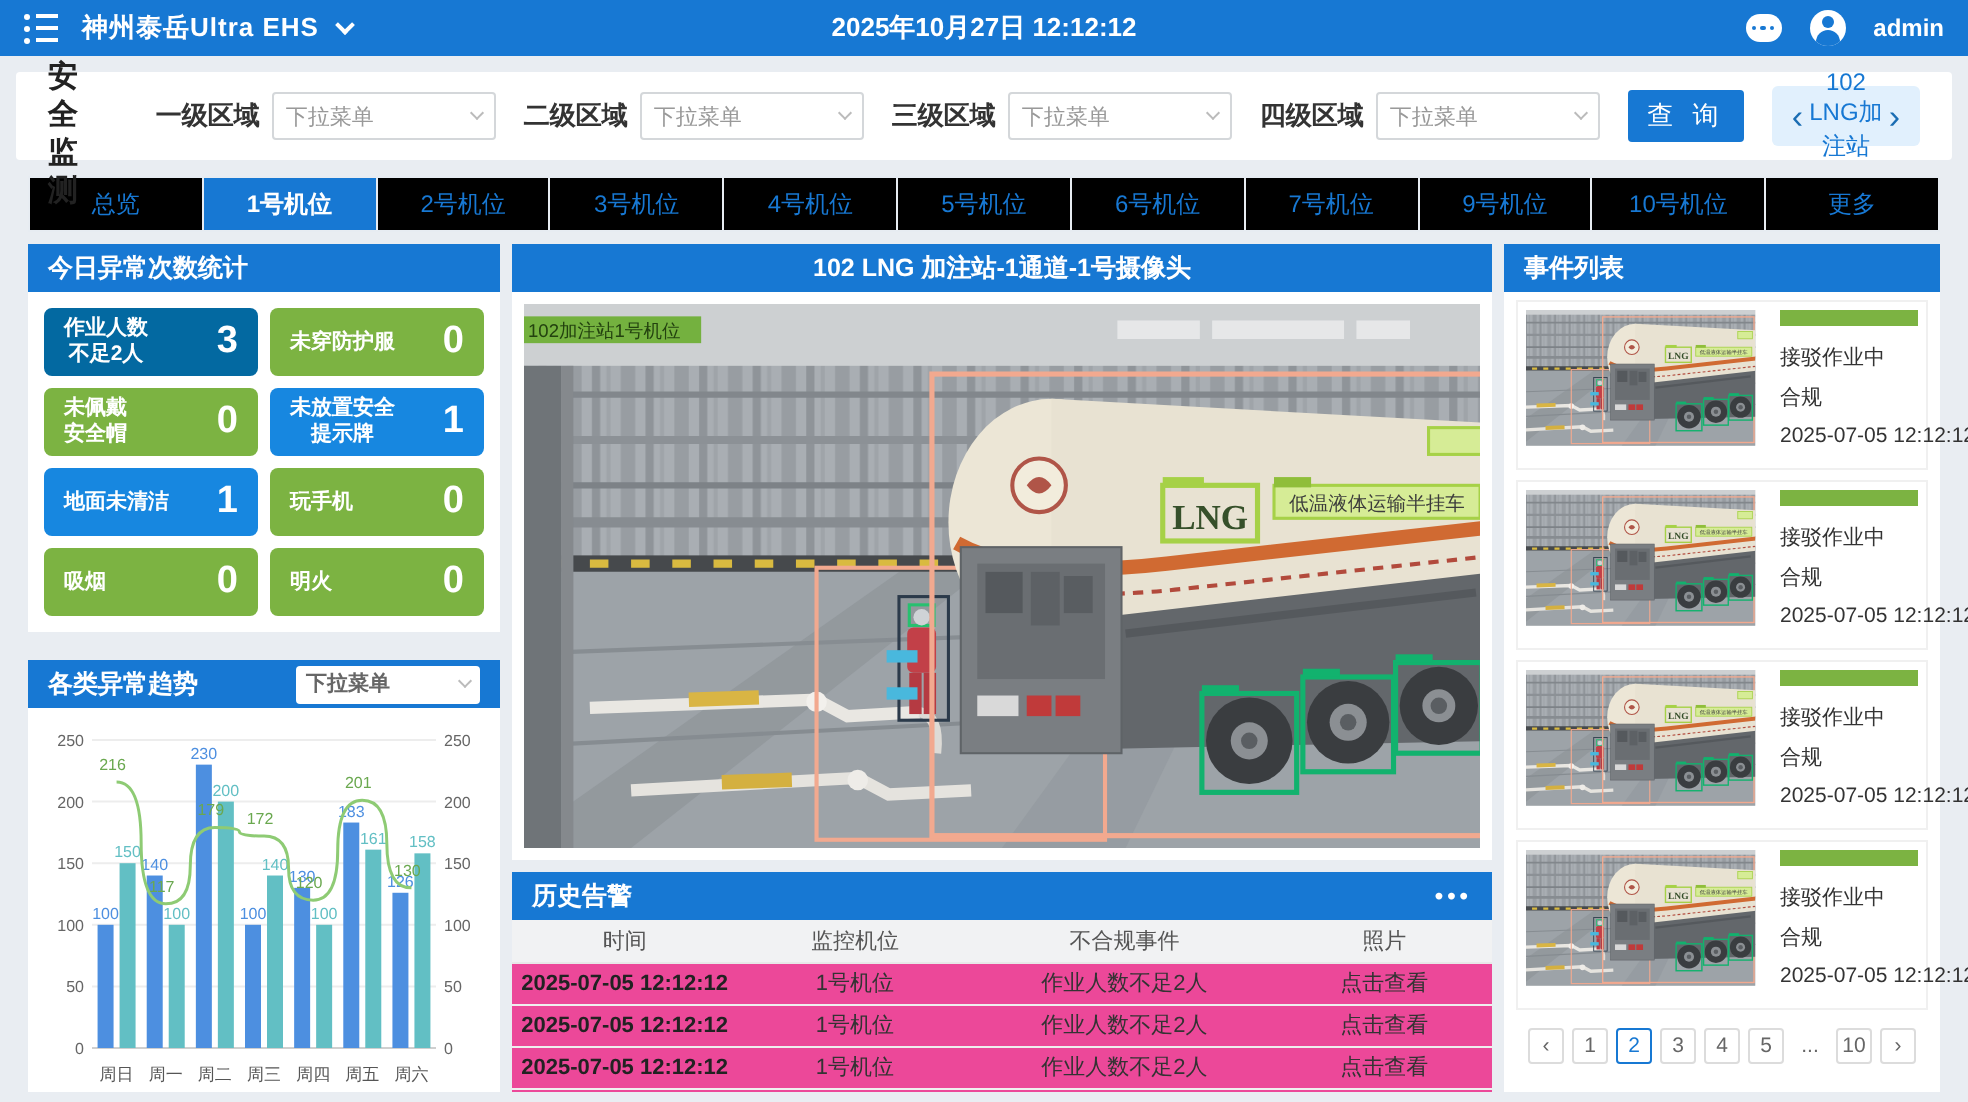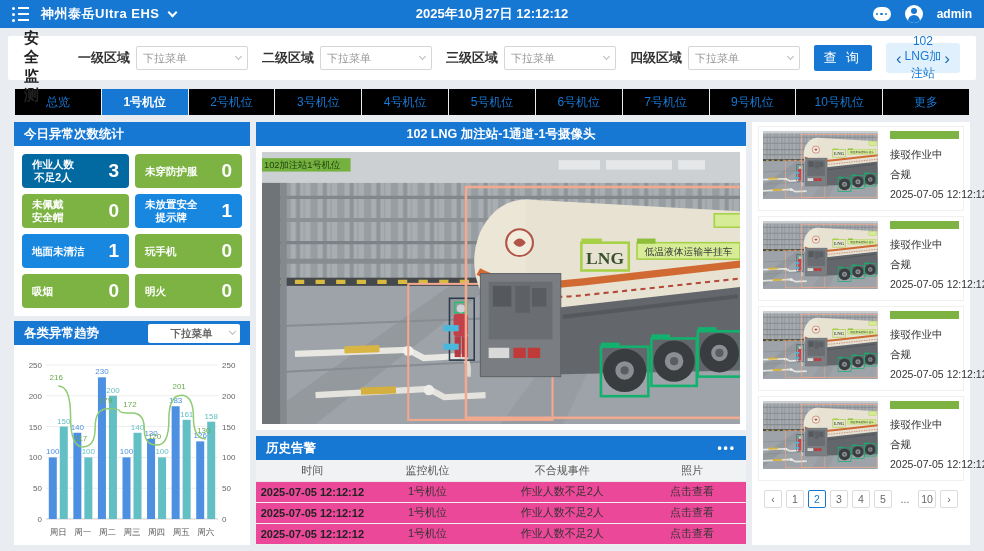--- a/index.html
+++ b/index.html
@@ -25,21 +25,21 @@
   .tb-user { font-size:12px; font-weight:bold; }
 
   
   .filterbar { margin:8px 8px 0; height:44px; background:#fff; border-radius:2px; display:flex; align-items:center; padding:0 16px; gap:14px; }
   .page-title { font-size:15px; font-weight:bold; color:#222; margin-right:14px; }
   .fgroup { display:flex; align-items:center; gap:6px; }
   .flabel { font-size:13px; font-weight:bold; color:#333; white-space:nowrap; }
   .select { width:112px; height:24px; border:1px solid #d4d7da; border-radius:2px; display:flex; align-items:center; padding:0 6px; cursor:pointer; background:#fff; }
   .select .ph { font-size:11px; color:#999; flex:1; }
   .caret { width:5px; height:5px; border-right:1.5px solid #bbb; border-bottom:1.5px solid #bbb; transform:rotate(45deg); margin-top:-3px; }
-  .search-btn { min-width:58px; height:26px; background:#1778d3; color:#fff; border:none; border-radius:2px; font-size:13px; letter-spacing:3px; cursor:pointer; font-family:Liberation Serif, serif; padding:0 8px; }
+  .search-btn { min-width:58px; height:26px; background:#1778d3; color:#fff; border:none; border-radius:2px; font-size:13px; letter-spacing:3px; cursor:pointer; font-family:Liberation Sans, sans-serif; padding:0 8px; }
   .carousel { margin-left:auto; width:184px; height:30px; background:#e1f0fd; border-radius:3px; display:flex; align-items:center; padding:0 8px; }
   .carousel .arr { color:#1a6db3; font-size:17px; line-height:1; cursor:pointer; padding:0 2px; }
   .car-label { flex:1; text-align:center; color:#1778d3; font-size:12px; }
 
   
   .tabs { margin:8px 14px 0; display:flex; background:#000000; height:28px; border:1px solid #e7ecf2; }
   .tab { flex:1; text-align:center; line-height:26px; font-size:12px; color:#1778d3; border-right:1px solid #e7ecf2; cursor:pointer; white-space:nowrap; }
   .tab:last-child { border-right:none; }
   .tab.active { background:#1778d3; color:#fff; font-weight:bold; }
 
@@ -48,21 +48,21 @@
   .panel-hd { height:24px; background:#1778d3; color:#fff; font-size:12.5px; font-weight:bold; line-height:24px; padding:0 10px; display:flex; align-items:center; }
   .col { display:flex; flex-direction:column; min-width:0;border-radius:17px; }
 
   
   .stat-body { background:#fff; padding:8px; display:grid; grid-template-columns:1fr 1fr; gap:6px; height:170px; }
   .stat-card { border-radius:4px; color:#fff; display:flex; align-items:center; justify-content:space-between; padding:0 10px; height:34px; }
   .stat-card .lb { font-size:10.5px; font-weight:bold; line-height:1.2; white-space:pre-line; text-align:center; }
   .stat-card .val { font-size:19px; font-weight:bold; }
   .c-red { background:#0369a1; } .c-green { background:#7cb342; } .c-blue { background:#1787e0; }
 
-  .trend-hd { justify-content:space-between; margin-top:5px;text-align:center; }
+  .trend-hd { justify-content:space-between; margin-top:14px; }
   .mini-select { width:92px; height:19px; background:#fff; border-radius:2px; display:flex; align-items:center; padding:0 5px; cursor:pointer; }
   .mini-select .ph { font-size:10.5px; color:#666; font-weight:bold; flex:1; }
   .trend-body { background:#fff; flex:1; display:flex; align-items:center; justify-content:center; }
 
   
   .cam-hd { justify-content:center; }
   .cam-body { background:#fff; padding:6px; height:284px; }
   .cam-body svg { display:block; width:100%; height:100%; }
   .hist-hd { justify-content:space-between; margin-top:6px; }
   .dots { letter-spacing:2px; font-size:12px; cursor:pointer; }
@@ -430,20 +430,21 @@
               <td>1号机位</td>
               <td>作业人数不足2人</td>
               <td><span class="view-link">点击查看</span></td>
             </tr>
           </tbody>
         </table>
       </div>
     </div>
 
     <div class="col">
+      <div class="panel-hd">事件列表</div>
       <div class="ev-body">
 
         <div class="ev-card">
           <div class="ev-thumb">
               <svg viewBox="40 20 440 244" preserveAspectRatio="xMidYMid slice">
                 <use href="#camScene"></use>
               </svg>
             </div>
           <div class="ev-info">
               <div class="ev-bar"></div>

